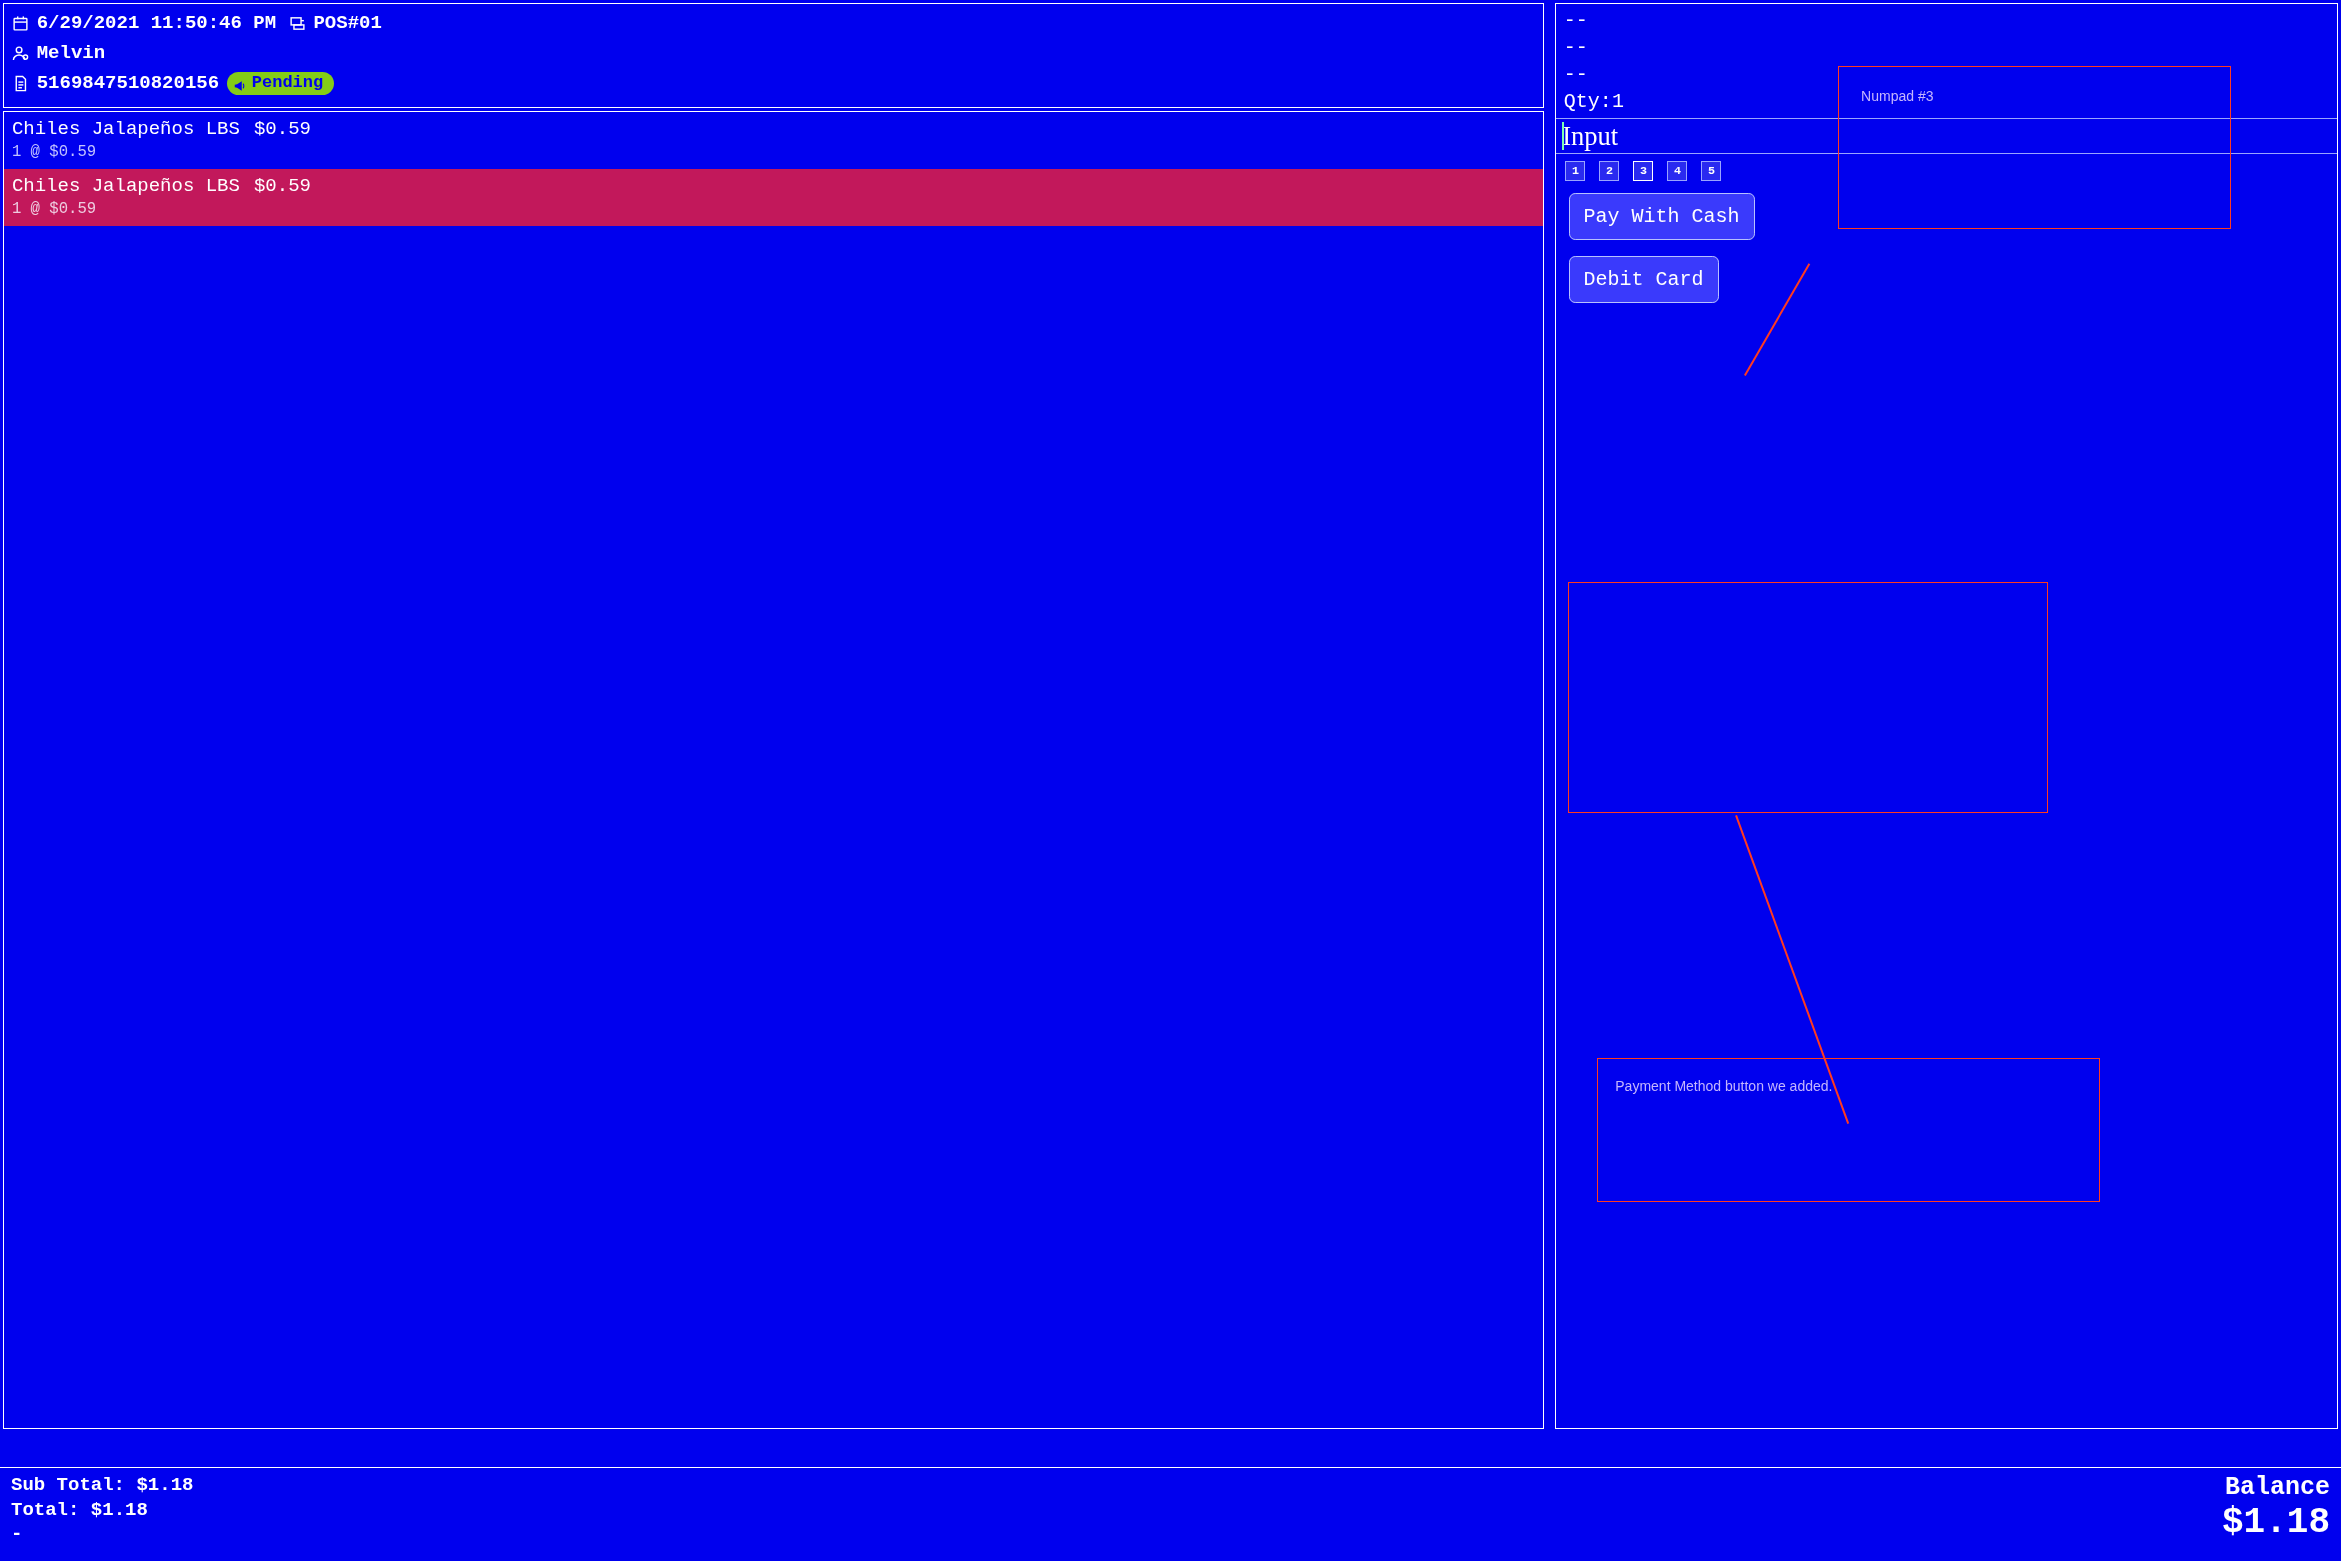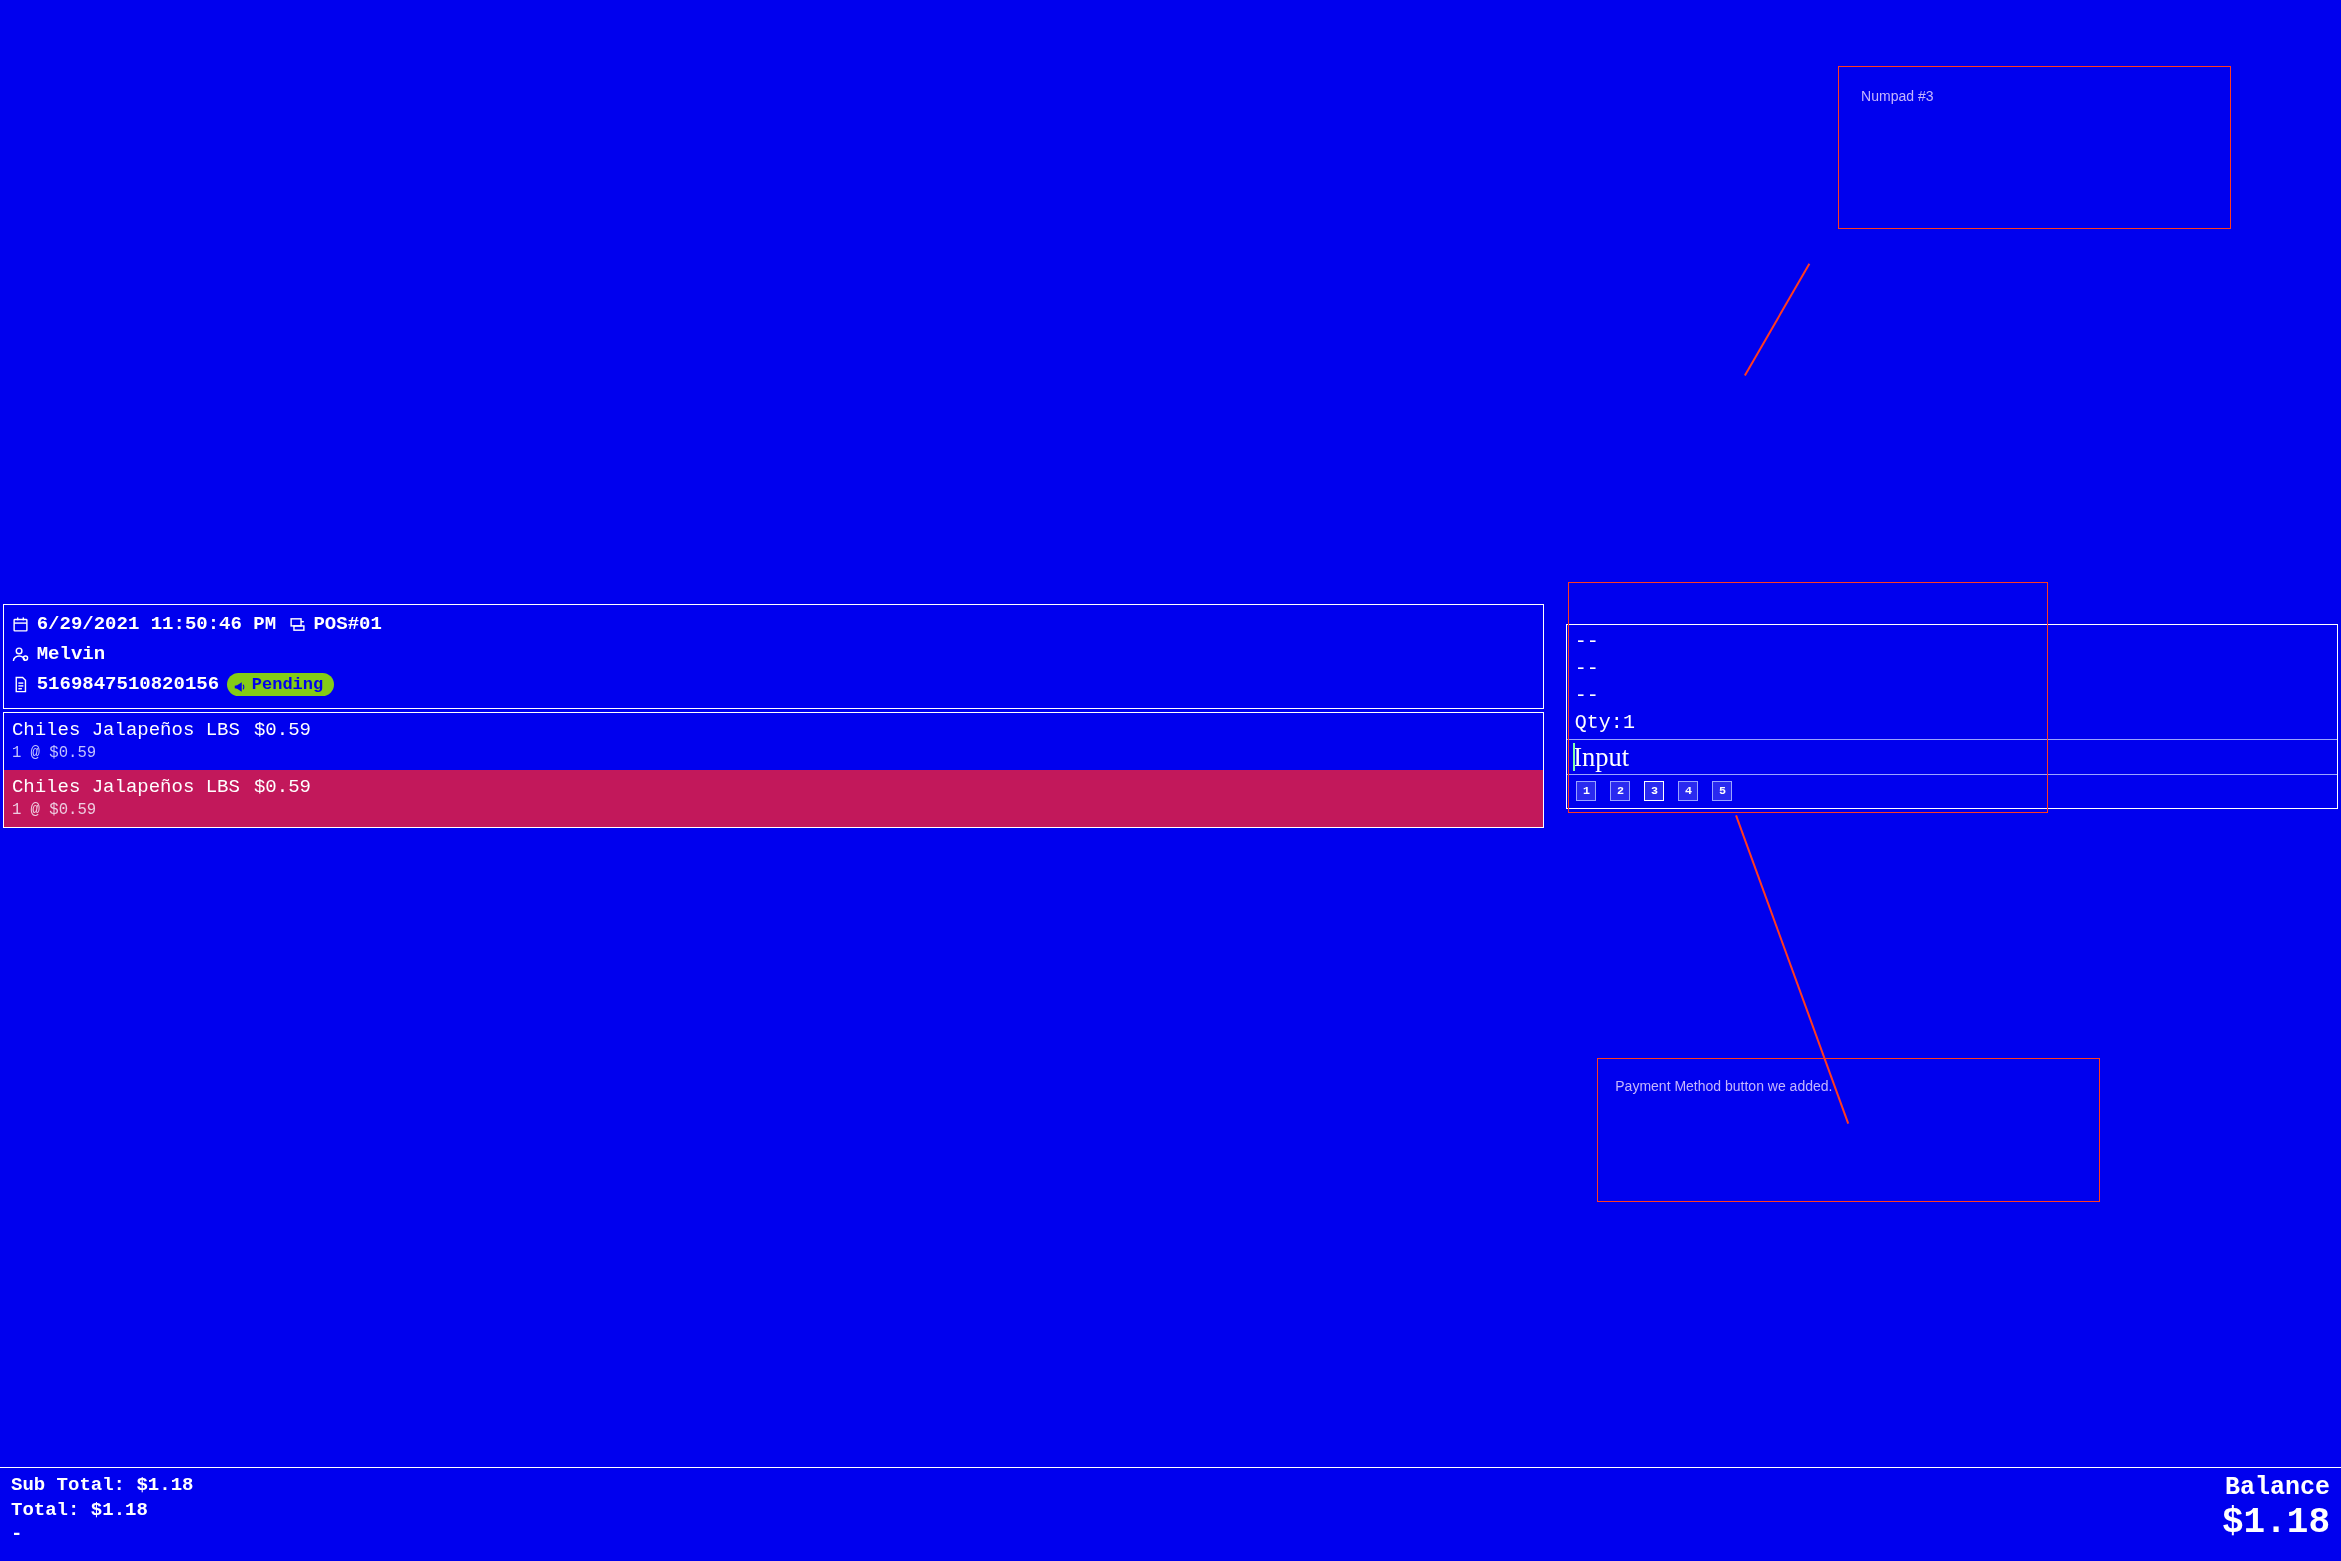--- a/index.html
+++ b/index.html
@@ -9,23 +9,22 @@
     font-family: "Consolas", "Menlo", "Courier New", monospace;
     color: #ffffff;
     overflow: hidden;
   }
   .app {
     width: 100%; height: 100%;
     display: flex; flex-direction: column;
     position: relative;
   }
   .top-row {
-    flex: 1; display: flex; gap: 22px; padding: 3.1px 3.1px 0 3.1px;
+    flex: 1; display: flex; gap: 11px; padding: 3.1px 3.1px 0 3.1px;
     min-height: 0;
-    align-items: center;
   }
   .left-col {
     flex: 0 0 66%;
     display: flex; flex-direction: column; gap: 3.1px;
     min-height: 0;
   }
   .right-col {
     flex: 1; min-width: 0;
     border: 1.6px solid #ffffff;
     display: flex; flex-direction: column;
@@ -241,20 +240,24 @@
         <input class="input-field" placeholder="Input" style="">
       </div>
       <div class="numpad-row" id="numpad-row">
 
       <button class="numpad-btn">1</button>
           <button class="numpad-btn">2</button>
           <button class="numpad-btn active">3</button>
           <button class="numpad-btn">4</button>
           <button class="numpad-btn">5</button>
         </div>
+      <div class="action-area">
+        <button class="action-btn">Pay With Cash</button>
+        <button class="action-btn">Debit Card</button>
+      </div>
     </div>
   </div>
 
   <div class="footer">
     <div class="footer-left">
       <div>
         <span>Sub Total:</span>
         <span>$1.18</span>
       </div>
       <div>

